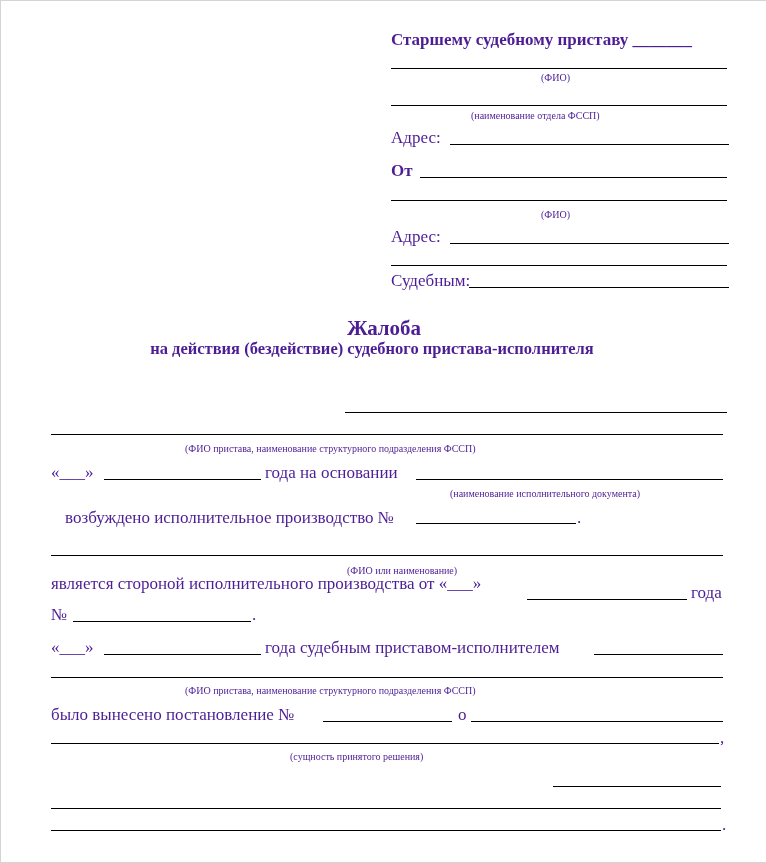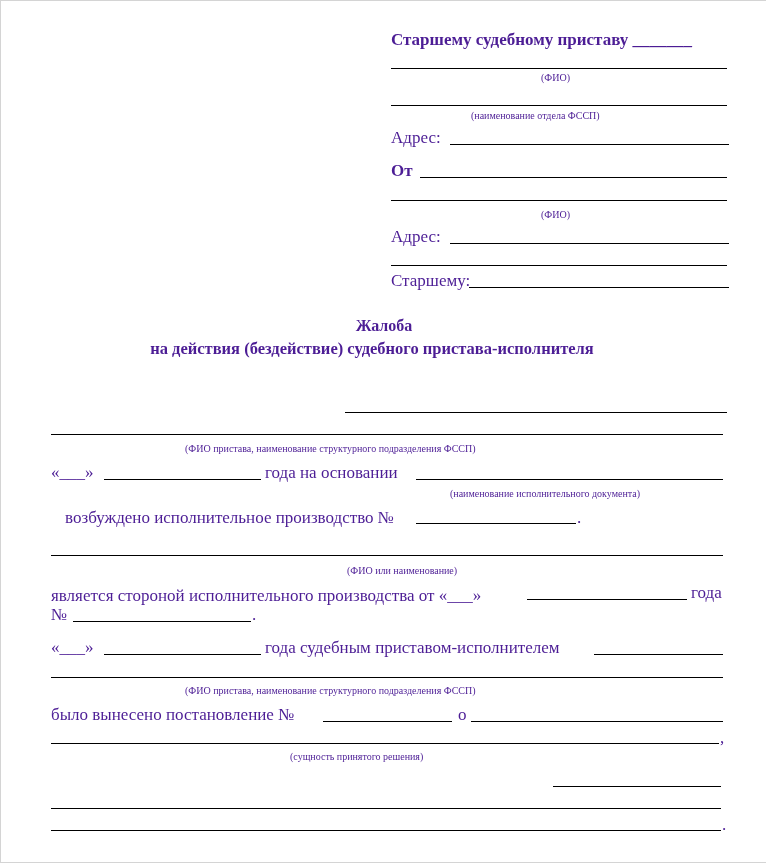--- a/index.html
+++ b/index.html
@@ -29,44 +29,44 @@
   <span class="t f17" style="left:390px; top:128px;">Адрес:</span>
   <div class="line" style="left:449px; width:279px; top:143px;"></div>
 
   <span class="t f17 bold" style="left:390px; top:161px;">От</span>
   <div class="line" style="left:419px; width:307px; top:176px;"></div>
   <div class="line" style="left:390px; width:336px; top:199px;"></div>
   <span class="t cap" style="left:540px; top:209px;">(ФИО)</span>
   <span class="t f17" style="left:390px; top:227px;">Адрес:</span>
   <div class="line" style="left:449px; width:279px; top:242px;"></div>
   <div class="line" style="left:390px; width:336px; top:264px;"></div>
-  <span class="t f17" style="left:390px; top:271px;">Старшему:</span>
+  <span class="t f17" style="left:390px; top:271px;">Судебным:</span>
   <div class="line" style="left:468px; width:260px; top:286px;"></div>
 
-  <div class="t bold center" style="left:0; width:766px; top:317px; font-size:16px;">Жалоба</div>
+  <div class="t bold center" style="left:0; width:766px; top:317px; font-size:21px;">Жалоба</div>
   <div class="t bold center" style="left:0; width:742px; top:340px; font-size:16.5px;">на действия (бездействие) судебного пристава-исполнителя</div>
 
   <div class="line" style="left:344px; width:382px; top:411px;"></div>
   <div class="line" style="left:50px; width:672px; top:433px;"></div>
   <span class="t cap" style="left:184px; top:443px;">(ФИО пристава, наименование структурного подразделения ФССП)</span>
 
   <span class="t f17" style="left:50px; top:463px;">«___»</span>
   <div class="line" style="left:103px; width:157px; top:478px;"></div>
   <span class="t f17" style="left:264px; top:463px;">года на основании</span>
   <div class="line" style="left:415px; width:307px; top:478px;"></div>
   <span class="t cap" style="left:449px; top:488px;">(наименование исполнительного документа)</span>
 
   <span class="t f17" style="left:50px; top:508px;margin-left:14px;">возбуждено исполнительное производство №</span>
   <div class="line" style="left:415px; width:160px; top:522px;"></div>
   <span class="t f17" style="left:576px; top:508px;">.</span>
 
   <div class="line" style="left:50px; width:672px; top:554px;"></div>
   <span class="t cap" style="left:346px; top:565px;">(ФИО или наименование)</span>
 
-  <span class="t f17" style="left:50px; top:586px;text-align:right;">является стороной исполнительного производства от «___»</span>
+  <span class="t f17" style="left:50px; top:574px;text-align:right;">является стороной исполнительного производства от «___»</span>
   <div class="line" style="left:526px; width:160px; top:598px;"></div>
   <span class="t f17" style="left:690px; top:583px;">года</span>
   <span class="t f17" style="left:50px; top:605px;">№</span>
   <div class="line" style="left:72px; width:178px; top:620px;"></div>
   <span class="t f17" style="left:251px; top:605px;">.</span>
 
   <span class="t f17" style="left:50px; top:638px;">«___»</span>
   <div class="line" style="left:103px; width:157px; top:653px;"></div>
   <span class="t f17" style="left:264px; top:638px;">года судебным приставом-исполнителем</span>
   <div class="line" style="left:593px; width:129px; top:653px;"></div>

